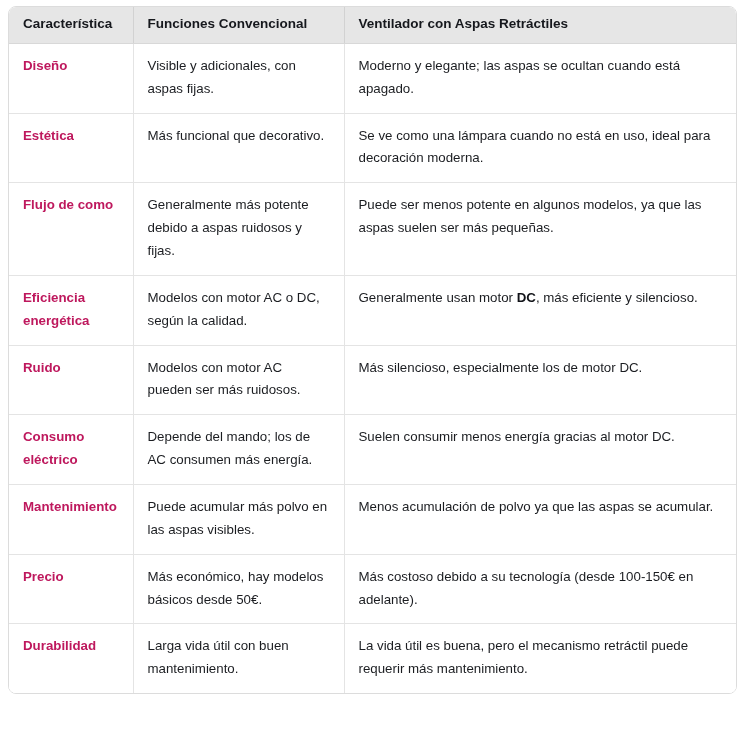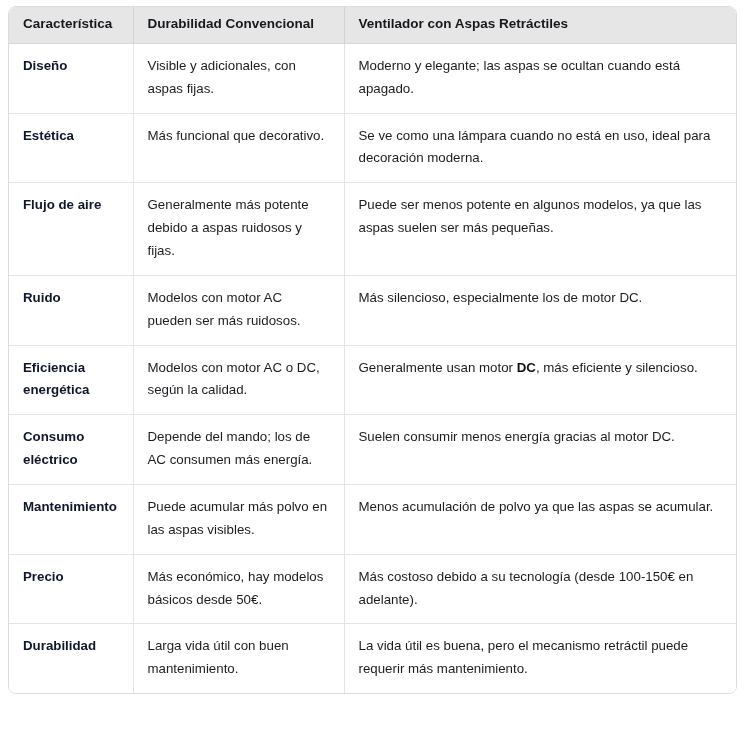--- a/index.html
+++ b/index.html
@@ -75,21 +75,21 @@
   }
   table.compare tbody td:last-child {
     border-right: none;
   }
   table.compare tbody tr:last-child td {
     border-bottom: none;
   }
 
   table.compare tbody td.feature {
     font-weight: bold;
-    color: #0f172a;
+    color: #be185d;
   }
 
   table.compare tbody td b,
   table.compare tbody td strong {
     font-weight: bold;
     color: #111318;
   }
 </style>
 </head>
 <body>
@@ -98,49 +98,49 @@
   <div class="table-wrap">
     <table class="compare">
       <colgroup>
         <col class="c1">
         <col class="c2">
         <col class="c3">
       </colgroup>
       <thead>
         <tr>
           <th>Característica</th>
-          <th>Durabilidad Convencional</th>
+          <th>Funciones Convencional</th>
           <th>Ventilador con Aspas Retráctiles</th>
         </tr>
       </thead>
       <tbody>
           <tr>
             <td class="feature">Diseño</td>
             <td>Visible y adicionales, con aspas fijas.</td>
             <td>Moderno y elegante; las aspas se ocultan cuando está apagado.</td>
           </tr>
           <tr>
             <td class="feature">Estética</td>
             <td>Más funcional que decorativo.</td>
             <td>Se ve como una lámpara cuando no está en uso, ideal para decoración moderna.</td>
           </tr>
           <tr>
-            <td class="feature">Flujo de aire</td>
+            <td class="feature">Flujo de como</td>
             <td>Generalmente más potente debido a aspas ruidosos y fijas.</td>
             <td>Puede ser menos potente en algunos modelos, ya que las aspas suelen ser más pequeñas.</td>
+          </tr>
+          <tr>
+            <td class="feature">Eficiencia energética</td>
+            <td>Modelos con motor AC o DC, según la calidad.</td>
+            <td><span>Generalmente usan motor </span><b>DC</b><span>, más eficiente y silencioso.</span></td>
           </tr>
           <tr>
             <td class="feature">Ruido</td>
             <td>Modelos con motor AC pueden ser más ruidosos.</td>
             <td>Más silencioso, especialmente los de motor DC.</td>
-          </tr>
-          <tr>
-            <td class="feature">Eficiencia energética</td>
-            <td>Modelos con motor AC o DC, según la calidad.</td>
-            <td><span>Generalmente usan motor </span><b>DC</b><span>, más eficiente y silencioso.</span></td>
           </tr>
           <tr>
             <td class="feature">Consumo eléctrico</td>
             <td>Depende del mando; los de AC consumen más energía.</td>
             <td>Suelen consumir menos energía gracias al motor DC.</td>
           </tr>
           <tr>
             <td class="feature">Mantenimiento</td>
             <td>Puede acumular más polvo en las aspas visibles.</td>
             <td>Menos acumulación de polvo ya que las aspas se acumular.</td>

